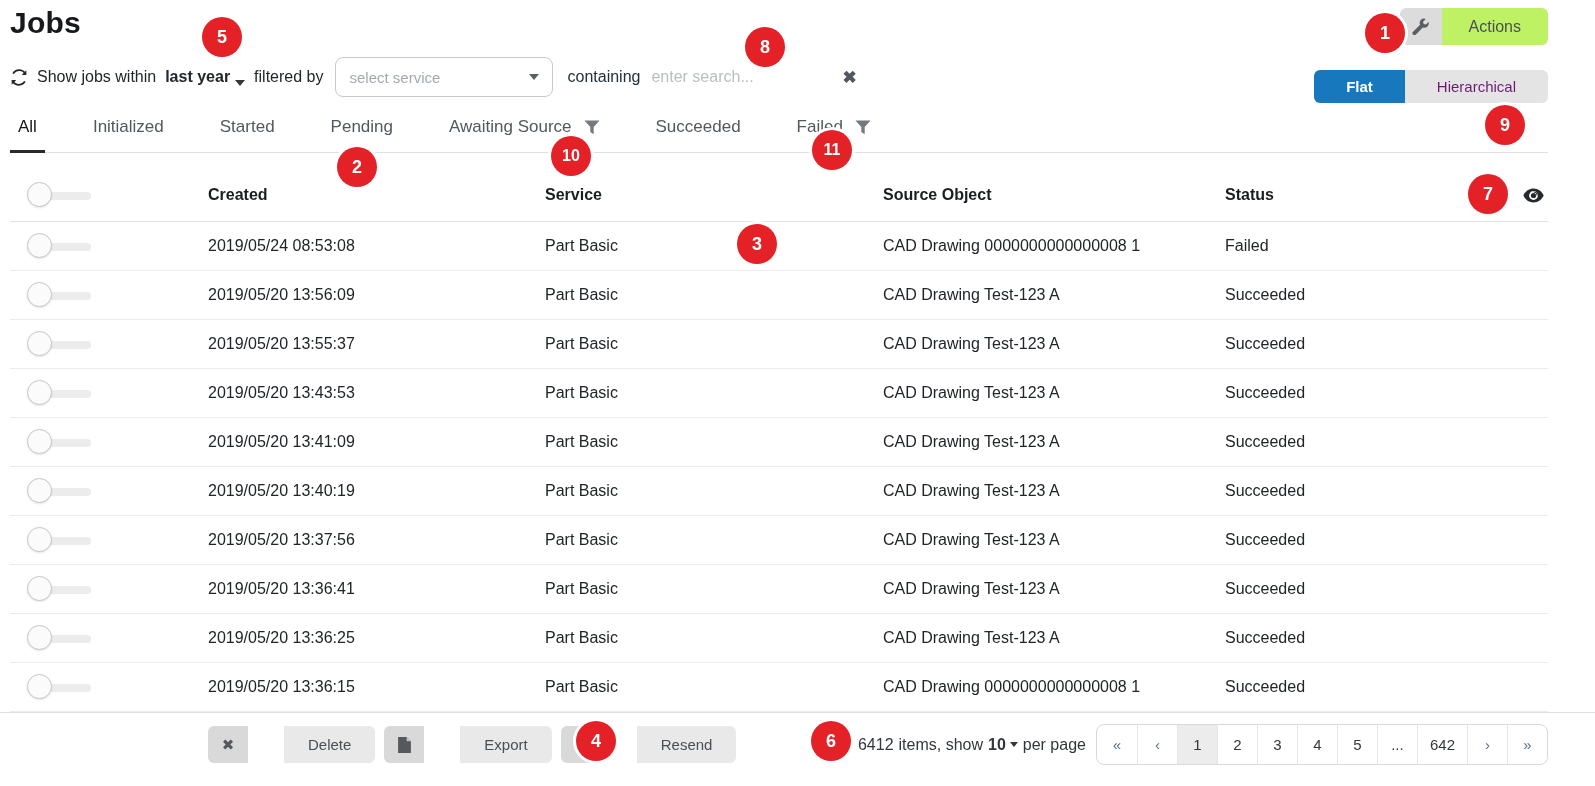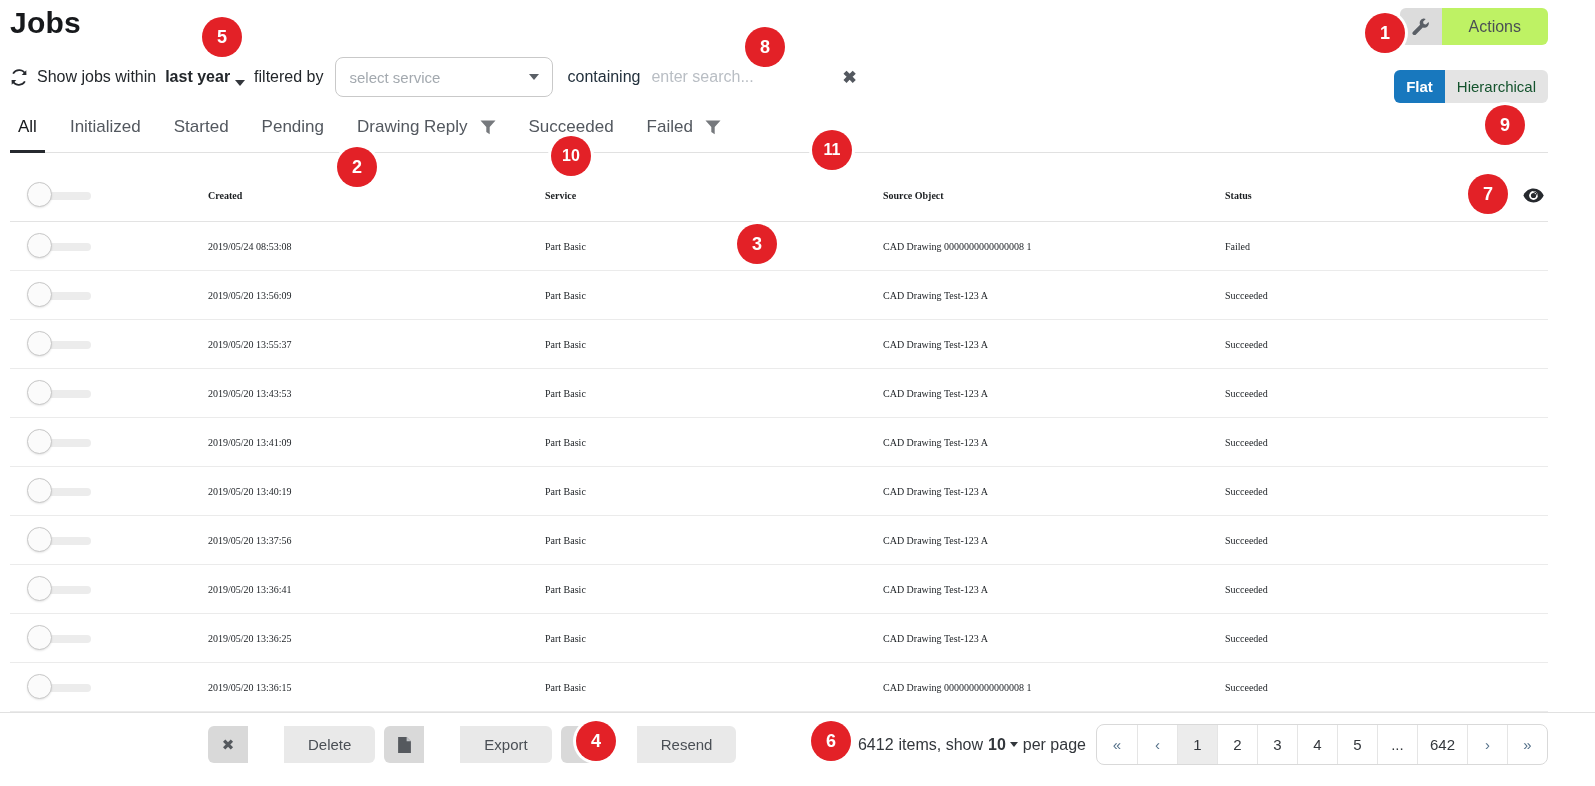--- a/index.html
+++ b/index.html
@@ -11,50 +11,50 @@
 
   
   .actions-btn { position: absolute; top: 8px; right: 47px; display: flex; height: 37px;
                  border-radius: 6px; overflow: hidden; cursor: pointer; }
   .actions-btn .ic { width: 42px; background: #dcdcdc; display: flex; align-items: center; justify-content: center; }
   .actions-btn .lb { background: #bef264; color: #4a4f55; font-size: 16px; display: flex; align-items: center; padding: 0 27px; }
 
   
   .view-toggle { position: absolute; top: 70px; right: 47px; display: flex; height: 33px;
                  border-radius: 6px; overflow: hidden; font-size: 15px; }
-  .view-toggle .seg { display: flex; align-items: center; padding: 0 12px; cursor: pointer; }
+  .view-toggle .seg { display: flex; align-items: center; padding: 0 32px; cursor: pointer; }
   .view-toggle .seg.on { background: #1878be; color: #fff; font-weight: bold; }
-  .view-toggle .seg.off { background: #e4e4e4; color: #14532d; }
+  .view-toggle .seg.off { background: #e4e4e4; color: #701a75; }
 
   
   .filter-bar { display: flex; align-items: center; margin: 17px 0 0 10px; gap: 9px; font-size: 16px; color: #23272b; }
   .filter-bar .refresh { display: flex; align-items: center; cursor: pointer; }
   .range-dd { display: inline-flex; align-items: flex-end; gap: 5px; cursor: pointer; font-weight: bold; }
   .caret { display: inline-block; width: 0; height: 0; border-left: 5px solid transparent;
            border-right: 5px solid transparent; border-top: 6px solid #33373c; }
   .svc-select { width: 218px; height: 40px; border: 1px solid #c9c9c9; border-radius: 8px;
                 display: flex; align-items: center; justify-content: space-between; padding: 0 13px;
                 margin-left: 3px; cursor: pointer; }
   .svc-select .ph { color: #a3a9af; font-size: 15px; }
   .svc-select .caret { border-top-color: #5a5f66; }
   .containing-lb { margin-left: 5px; color: #22303c; }
   .search-input { border: none; outline: none; font-size: 16px; width: 178px; color: #23272b; font-family: inherit; }
   .search-input::placeholder { color: #b9bec4; }
   .clear-x { color: #53585f; font-size: 17px; font-weight: bold; cursor: pointer; margin-left: 6px; }
 
   
-  .tabs { display: flex; align-items: flex-end; gap: 17px; margin: 14px 47px 0 10px;
+  .tabs { display: flex; align-items: flex-end; gap: 40px; margin: 14px 47px 0 10px;
           border-bottom: 1px solid #e1e1e1; font-size: 17px; color: #53585f; }
   .tab { padding: 6px 8px 13px; border-bottom: 3px solid transparent; margin-bottom: -1px;
          display: flex; align-items: center; gap: 12px; cursor: pointer; white-space: nowrap; }
   .tab.active { color: #17191c; border-bottom-color: #26292e; }
   .funnel { display: flex; align-items: center; cursor: pointer; }
 
   
-  .table { margin: 16px 47px 0 10px; font-size: 10px; font-family: Liberation Serif, serif; }
+  .table { margin: 16px 47px 0 10px; font-size: 16px; }
   .trow { display: flex; align-items: center; height: 49px; border-bottom: 1px solid #ebebeb; }
   .trow.thead { height: 53px; font-weight: bold; color: #1b1e21; border-bottom: 1px solid #e3e3e3; }
   .col-toggle { width: 198px; padding-left: 17px; }
   .col-created { width: 337px; }
   .col-service { width: 338px; }
   .col-source  { width: 342px; }
   .col-status  { flex: 1; display: flex; align-items: center; justify-content: space-between; padding-right: 4px; }
 
   
   .switch { position: relative; width: 66px; height: 27px; cursor: pointer; }
@@ -141,21 +141,21 @@
     <div class="tab">
       <span>Initialized</span>
     </div>
     <div class="tab">
       <span>Started</span>
     </div>
     <div class="tab">
       <span>Pending</span>
     </div>
     <div class="tab">
-      <span>Drawing Reply</span>
+      <span>Awaiting Source</span>
       <span class="funnel">
         <svg width="16" height="15" viewBox="0 0 16 15">
             <path d="M.5.5h15L9.7 7.1v7.2L6.3 11.9V7.1z" fill="#76797d"></path>
           </svg>
       </span>
     </div>
     <div class="tab">
       <span>Succeeded</span>
     </div>
     <div class="tab">

